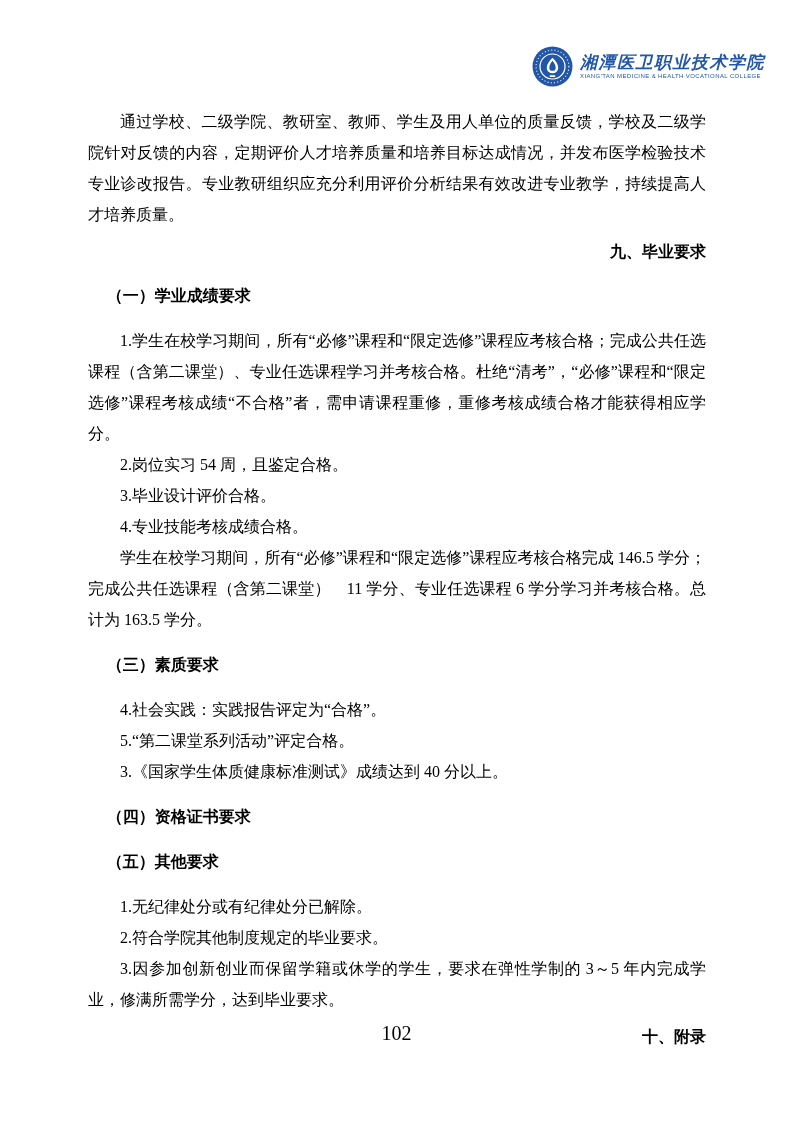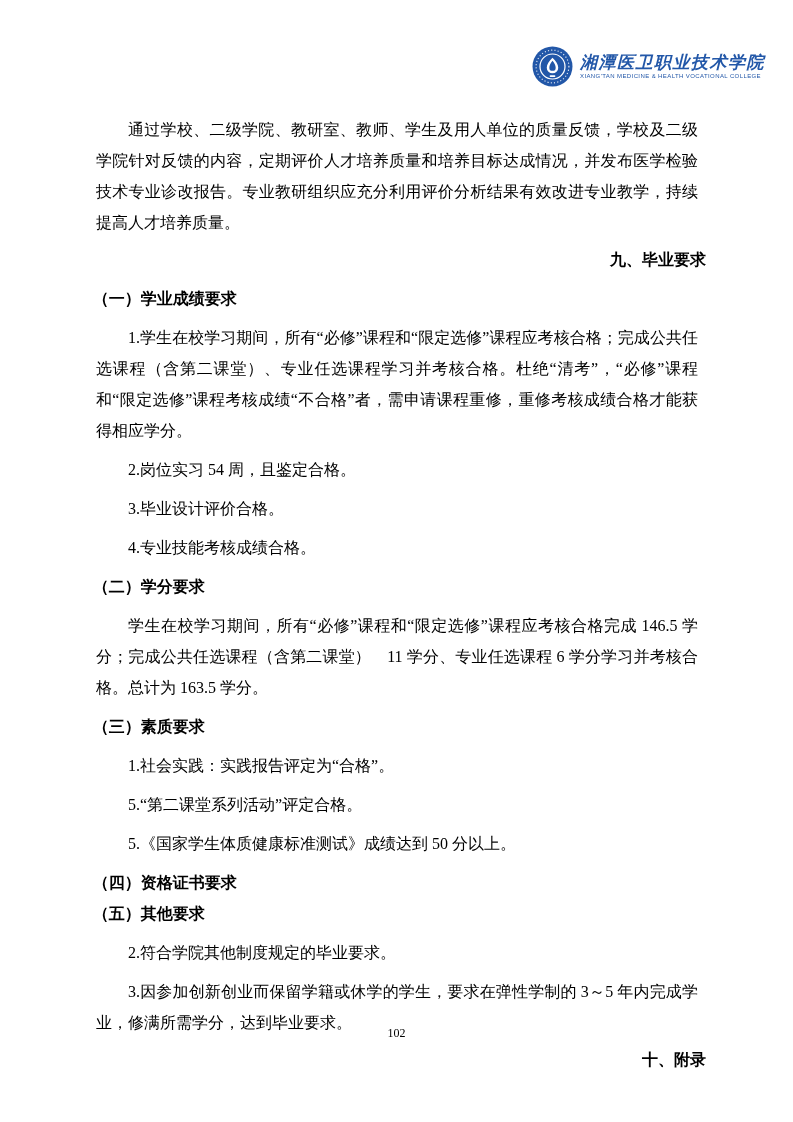--- a/index.html
+++ b/index.html
@@ -36,44 +36,44 @@
     white-space:nowrap;
   }
 
   
   .content {
     position:absolute; left:88px; top:106px; width:618px;
     font-size:16px; line-height:31px;
     text-align:justify;
   }
   p.body {
-    margin:8px;
+    margin:0;
     text-indent:2em;
   }
   h2.big {
     font-family:"Liberation Sans","DejaVu Sans",sans-serif;
     font-size:16px; line-height:28px;
     font-weight:bold;
     margin:8px 0 9px 0;
     text-indent:1.9em;
     text-align:right;
   }
   h3.sub {
     font-family:"Liberation Sans","DejaVu Sans",sans-serif;
     font-size:16px; line-height:31px;
     font-weight:bold;
-    margin:0;
+    margin:14px;
     text-indent:0.3em;
     text-align:left;
   }
 
   .page-number {
     position:absolute; top:1024px; left:0; width:100%;
     text-align:center;
-    font-size:12px; line-height:18px;
+    font-size:20px; line-height:18px;
     font-family:"Liberation Serif",serif;
   }
 </style>
 </head>
 <body>
 
 <div class="page">
 
   <div class="logo">
     <svg class="seal" viewBox="0 0 40 40" aria-hidden="true">
@@ -95,31 +95,31 @@
     <p class="body">通过学校、二级学院、教研室、教师、学生及用人单位的质量反馈，学校及二级学院针对反馈的内容，定期评价人才培养质量和培养目标达成情况，并发布医学检验技术专业诊改报告。专业教研组织应充分利用评价分析结果有效改进专业教学，持续提高人才培养质量。</p>
 
     <h2 class="big">九、毕业要求</h2>
 
     <h3 class="sub">（一）学业成绩要求</h3>
     <p class="body">1.学生在校学习期间，所有“必修”课程和“限定选修”课程应考核合格；完成公共任选课程（含第二课堂）、专业任选课程学习并考核合格。杜绝“清考”，“必修”课程和“限定选修”课程考核成绩“不合格”者，需申请课程重修，重修考核成绩合格才能获得相应学分。</p>
     <p class="body">2.岗位实习 54 周，且鉴定合格。</p>
     <p class="body">3.毕业设计评价合格。</p>
     <p class="body">4.专业技能考核成绩合格。</p>
 
-    <h3 class="sub">（二）学分要求</h3>
     <p class="body">学生在校学习期间，所有“必修”课程和“限定选修”课程应考核合格完成 146.5 学分；完成公共任选课程（含第二课堂）　11 学分、专业任选课程 6 学分学习并考核合格。总计为 163.5 学分。</p>
 
     <h3 class="sub">（三）素质要求</h3>
-    <p class="body">1.社会实践：实践报告评定为“合格”。</p>
+    <p class="body">4.社会实践：实践报告评定为“合格”。</p>
     <p class="body">5.“第二课堂系列活动”评定合格。</p>
-    <p class="body">5.《国家学生体质健康标准测试》成绩达到 50 分以上。</p>
+    <p class="body">3.《国家学生体质健康标准测试》成绩达到 40 分以上。</p>
 
     <h3 class="sub">（四）资格证书要求</h3>
 
     <h3 class="sub">（五）其他要求</h3>
+    <p class="body">1.无纪律处分或有纪律处分已解除。</p>
     <p class="body">2.符合学院其他制度规定的毕业要求。</p>
     <p class="body">3.因参加创新创业而保留学籍或休学的学生，要求在弹性学制的 3～5 年内完成学业，修满所需学分，达到毕业要求。</p>
 
     <h2 class="big">十、附录</h2>
 
   </div>
 
   <div class="page-number">102</div>
 
 </div>

